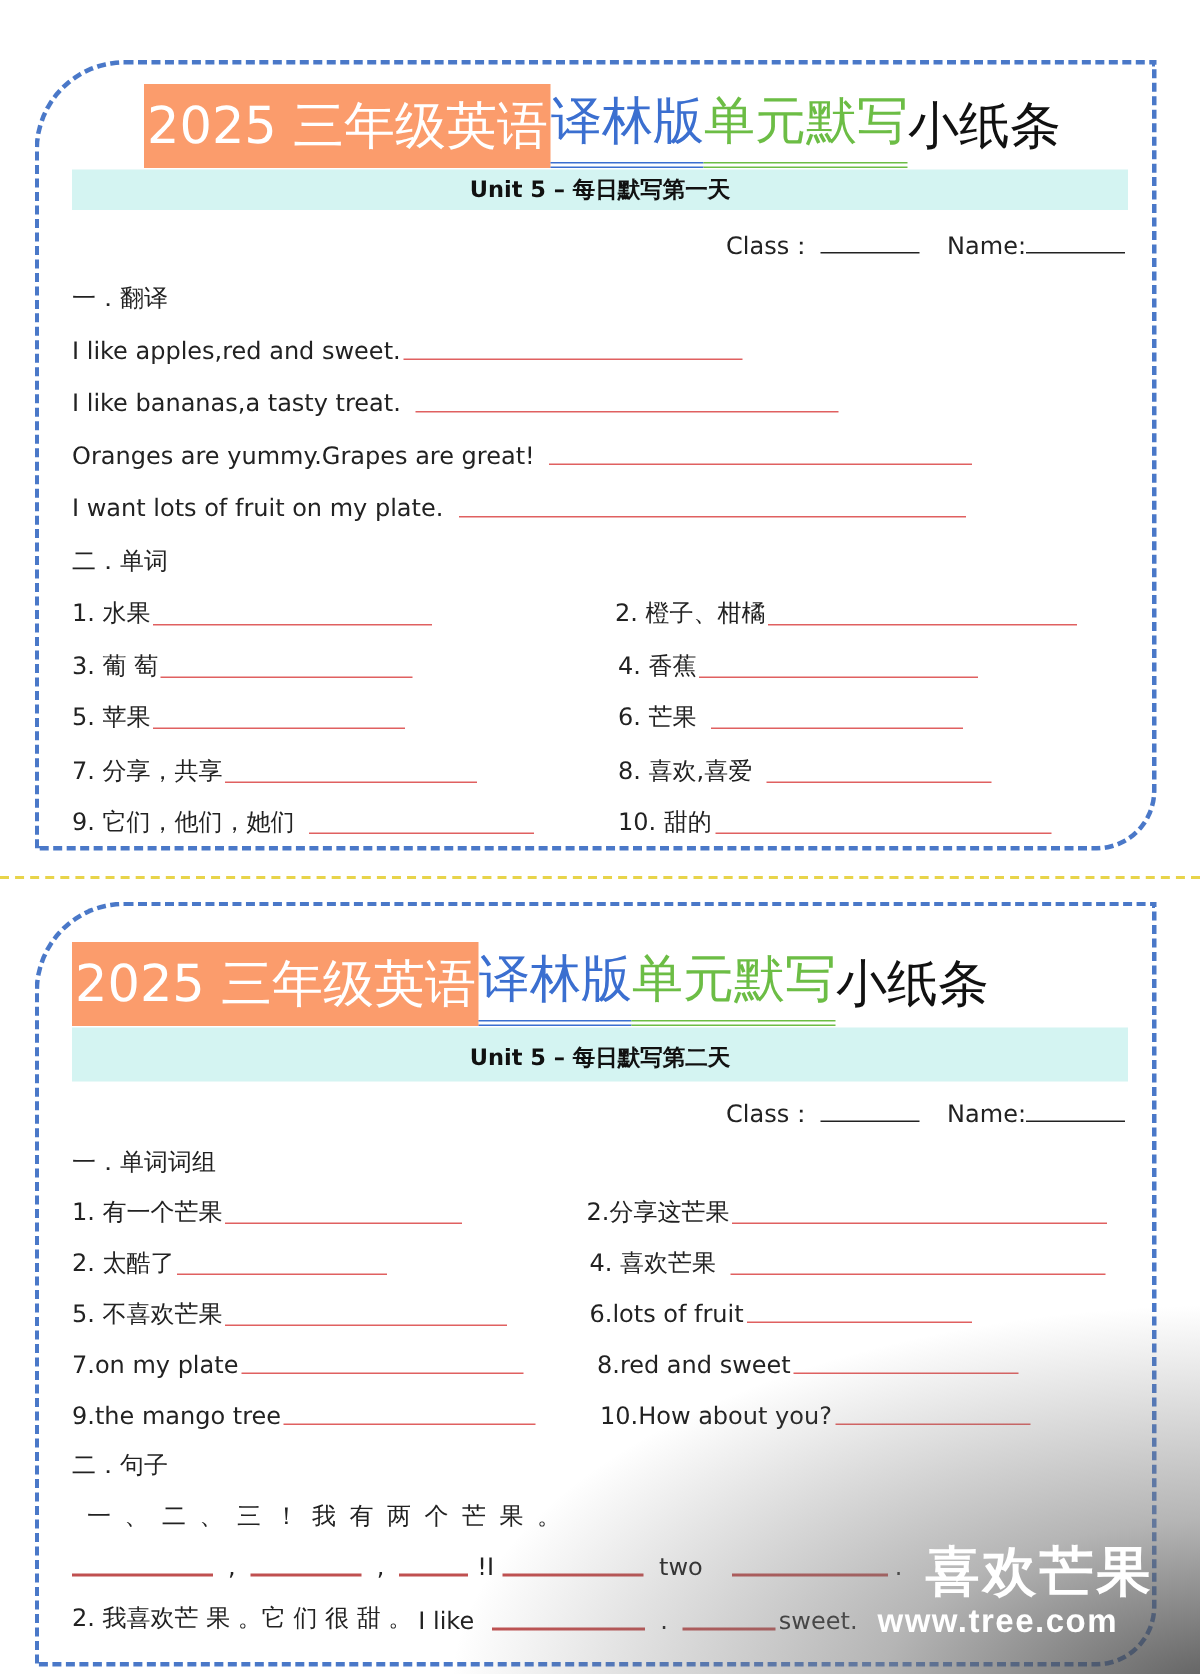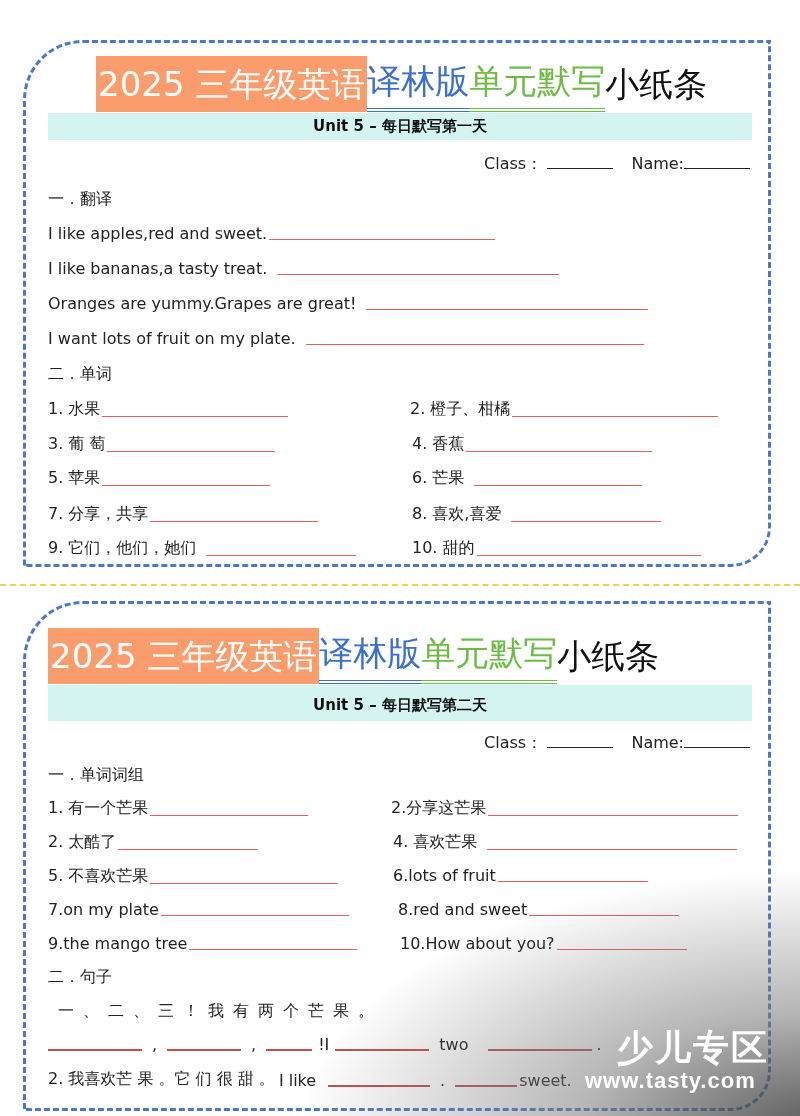--- a/index.html
+++ b/index.html
@@ -223,14 +223,14 @@
 <div class="row" style="left:48px; top:1069px;">
   <span>2.  我喜欢芒 果 。它 们 很 甜 。</span>
   <span style="margin-left:4px;">I like</span>
   <span class="line-dark" style="width:102px; margin-left:12px;"></span>
   <span style="margin:0 10px;">.</span>
   <span class="line-dark" style="width:62px;"></span>
   <span style="margin-left:2px;">sweet.</span>
 </div>
 
 <div class="overlay"></div>
-<div class="wm1">少儿专区</div>
-<div class="wm2">www.tasty.com</div>
+<div class="wm1">喜欢芒果</div>
+<div class="wm2">www.tree.com</div>
 
 </body></html>

